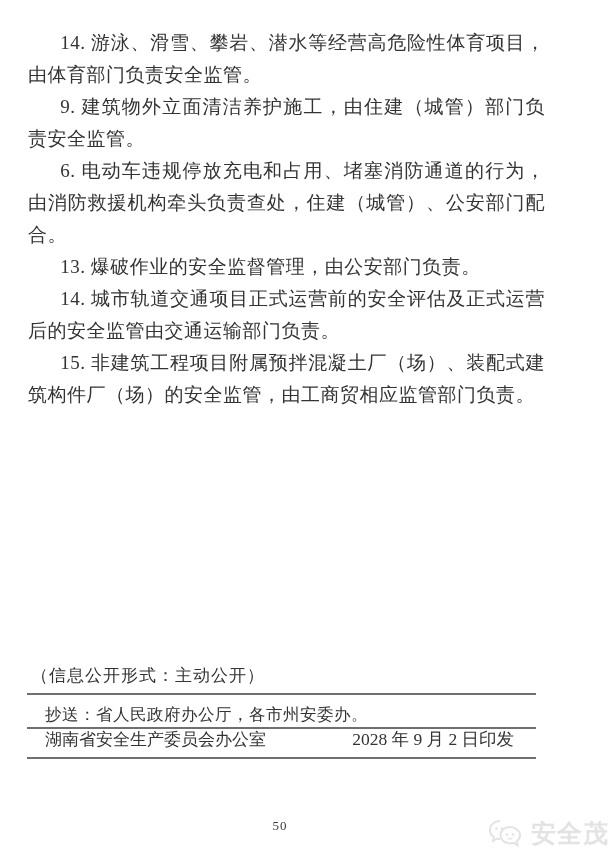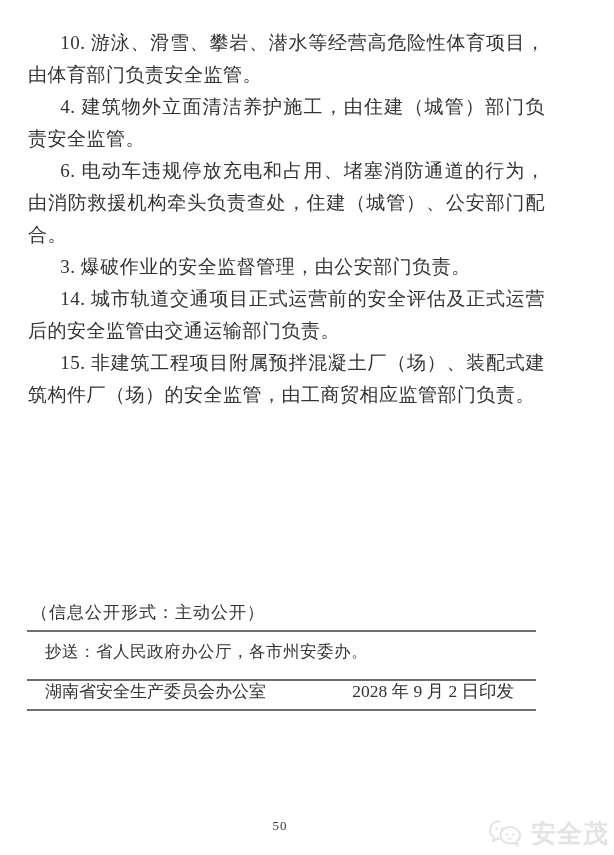--- a/index.html
+++ b/index.html
@@ -22,40 +22,40 @@
     line-height: 32px;
     text-align: justify;
     letter-spacing: 0.5px;
   }
   .body-text p {
     text-indent: 1.7em;
     margin: 0;
   }
   .footer {
     position: absolute;
-    top: 600px;
+    top: 663px;
     left: 27px;
     width: 509px;
   }
   .disclosure {
     font-size: 17px;
     line-height: 25px;
     padding-left: 4px;
     letter-spacing: 1px;
   }
   .rule {
     height: 2px;
     background: #6f6f6f;
     border: none;
   }
   .rule-1 { margin-top: 5px; }
   .cc-row {
     font-size: 16.5px;
     line-height: 20px;
-    padding: 10px 0 17px 18px;
+    padding: 10px 0 2px 18px;
     letter-spacing: 0.5px;
   }
   .issuer-row {
     display: flex;
     justify-content: space-between;
     align-items: center;
     font-size: 17px;
     line-height: 21px;
     padding: 0 22px 7px 18px;
   }
@@ -85,24 +85,24 @@
     user-select: none;
   }
   .watermark svg { display: block; }
 </style>
 </head>
 <body>
 
 <div class="page">
 
   <div class="body-text">
-    <p>10. 游泳、滑雪、攀岩、潜水等经营高危险性体育项目，由体育部门负责安全监管。</p>
-    <p>4. 建筑物外立面清洁养护施工，由住建（城管）部门负责安全监管。</p>
+    <p>14. 游泳、滑雪、攀岩、潜水等经营高危险性体育项目，由体育部门负责安全监管。</p>
+    <p>9. 建筑物外立面清洁养护施工，由住建（城管）部门负责安全监管。</p>
     <p>6. 电动车违规停放充电和占用、堵塞消防通道的行为，由消防救援机构牵头负责查处，住建（城管）、公安部门配合。</p>
-    <p>3. 爆破作业的安全监督管理，由公安部门负责。</p>
+    <p>13. 爆破作业的安全监督管理，由公安部门负责。</p>
     <p>14. 城市轨道交通项目正式运营前的安全评估及正式运营后的安全监管由交通运输部门负责。</p>
     <p>15. 非建筑工程项目附属预拌混凝土厂（场）、装配式建筑构件厂（场）的安全监管，由工商贸相应监管部门负责。</p>
   </div>
 
   <div class="footer">
     <div class="disclosure">（信息公开形式：主动公开）</div>
     <div class="rule rule-1"></div>
     <div class="cc-row">抄送：省人民政府办公厅，各市州安委办。</div>
     <div class="rule"></div>
     <div class="issuer-row">

